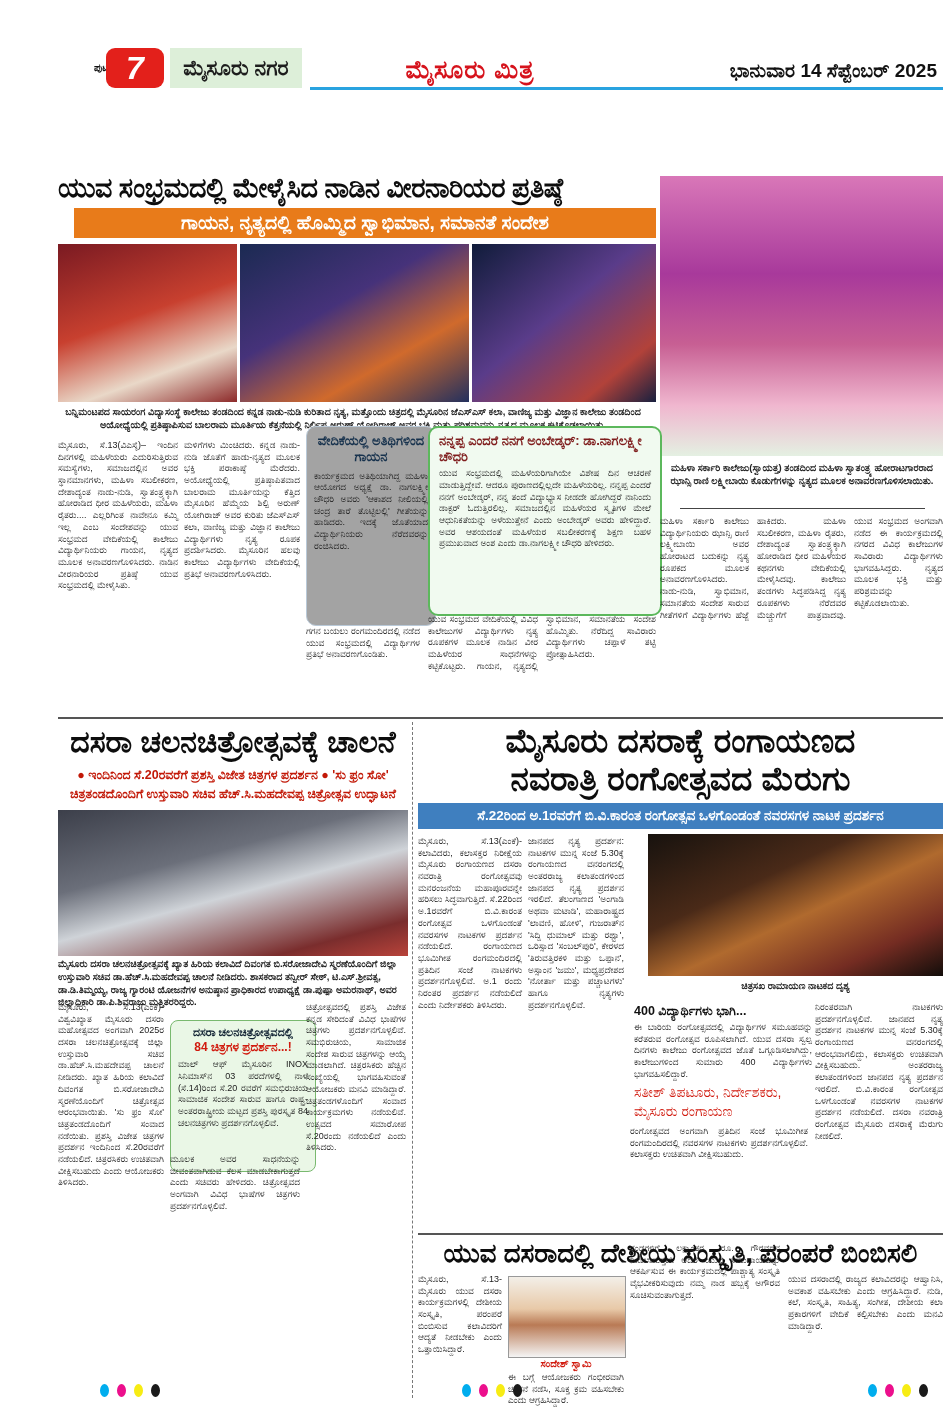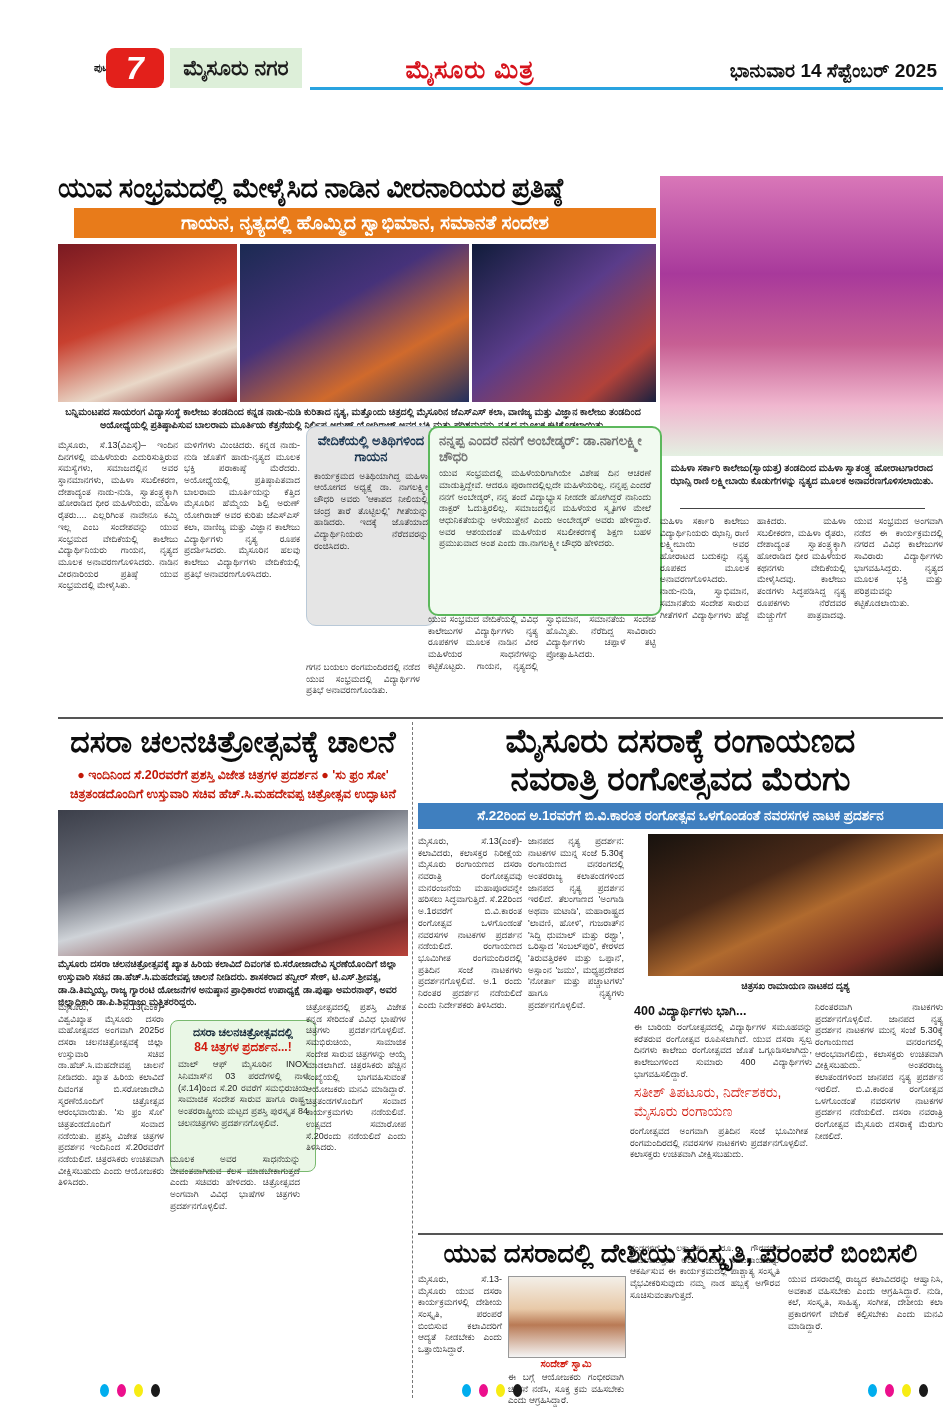--- a/index.html
+++ b/index.html
@@ -22,24 +22,24 @@
   #banner{background:linear-gradient(180deg,#f6c078,#fbdCA6 45%,#f2a95d);}
   .lace{background:repeating-linear-gradient(90deg,#7c150d 0 6px,#b0412a 6px 9px,#7c150d 9px 12px);}
   #banner-title{font-size:40px;font-weight:800;color:#1e3ea8;white-space:nowrap;
     text-shadow:-2px 0 #fff,2px 0 #fff,0 -2px #fff,0 2px #fff,-2px -2px #fff,2px 2px #fff,-2px 2px #fff,2px -2px #fff;}
   .ph{background:#888;}
   
   .headline{font-weight:800;color:#0d0d0d;line-height:1.08;}
   #lead-headline{font-size:27px;letter-spacing:-.5px;}
   #lead-subhead{background:#e87b1a;color:#fff;font-size:19px;font-weight:800;display:flex;align-items:center;justify-content:center;}
   .boxed{border-radius:10px;}
-  #box-stage{background:#e5e5e5;border:1px solid #b9c9d8;padding:6px 7px;}
+  #box-stage{background:#a3a3a3;border:1px solid #b9c9d8;padding:6px 7px;}
   #box-stage .bt{font-size:13px;font-weight:800;text-align:center;line-height:1.25;color:#17324d;}
   #box-quote{background:#f1faf0;border:2px solid #5cb85c;padding:5px 9px;}
-  #box-quote .bt{font-size:13px;font-weight:800;color:#737373;line-height:1.2;}
+  #box-quote .bt{font-size:13px;font-weight:800;color:#7f1d1d;line-height:1.2;}
   .rule-h{background:#444;height:1px;}
   .rule-h2{background:#555;height:2px;}
   .vrule{border-left:1px dashed #777;}
   #film-headline{font-size:30px;}
   .bullets{color:#c21807;font-size:12.5px;font-weight:800;line-height:1.5;}
   #rang-headline{font-size:33px;line-height:1.15;}
   #rang-strip{background:#3f7fbf;color:#fff;font-size:13.5px;font-weight:800;display:flex;align-items:center;justify-content:center;}
   #film-box{background:#eaf7e6;border:1px solid #79b96f;border-radius:8px;padding:5px 7px;}
   #film-box .t1{font-size:11px;font-weight:800;text-align:center;color:#123;line-height:1.25;}
   #film-box .t2{font-size:12px;font-weight:800;text-align:center;color:#d11a0e;line-height:1.3;}
@@ -79,21 +79,21 @@
 
   <div class="abs cap center" style="left:54px;top:406px;width:598px;">ಬನ್ನಿಮಂಟಪದ ಸಾಯರಂಗ ವಿದ್ಯಾಸಂಸ್ಥೆ ಕಾಲೇಜು ತಂಡದಿಂದ ಕನ್ನಡ ನಾಡು-ನುಡಿ ಕುರಿತಾದ ನೃತ್ಯ, ಮತ್ತೊಂದು ಚಿತ್ರದಲ್ಲಿ ಮೈಸೂರಿನ ಜೆಎಸ್ಎಸ್ ಕಲಾ, ವಾಣಿಜ್ಯ ಮತ್ತು ವಿಜ್ಞಾನ ಕಾಲೇಜು ತಂಡದಿಂದ ಅಯೋಧ್ಯೆಯಲ್ಲಿ ಪ್ರತಿಷ್ಠಾಪಿಸುವ ಬಾಲರಾಮ ಮೂರ್ತಿಯ ಕೆತ್ತನೆಯಲ್ಲಿ ನಿರ್ಲಿಪ್ತ ಅರುಣ್ ಯೋಗಿರಾಜ್ ಅವರ ಭಕ್ತಿ ಮತ್ತು ಪರಿಶ್ರಮವನ್ನು ನೃತ್ಯದ ಮೂಲಕ ಕಟ್ಟಿಕೊಡಲಾಯಿತು.</div>
 
   <div class="abs body-txt" style="left:58px;top:440px;width:120px;height:276px;">ಮೈಸೂರು, ಸೆ.13(ವಿಎಸ್ಕೆ)– ಇಂದಿನ ದಿನಗಳಲ್ಲಿ ಮಹಿಳೆಯರು ಎದುರಿಸುತ್ತಿರುವ ಸಮಸ್ಯೆಗಳು, ಸಮಾಜದಲ್ಲಿನ ಅವರ ಸ್ಥಾನಮಾನಗಳು, ಮಹಿಳಾ ಸಬಲೀಕರಣ, ದೇಶಾದ್ಯಂತ ನಾಡು-ನುಡಿ, ಸ್ವಾತಂತ್ರ್ಯಕ್ಕಾಗಿ ಹೋರಾಡಿದ ಧೀರ ಮಹಿಳೆಯರು, ಮಹಿಳಾ ರೈತರು.... ಎಲ್ಲರಿಗಿಂತ ನಾವೇನೂ ಕಮ್ಮಿ ಇಲ್ಲ ಎಂಬ ಸಂದೇಶವನ್ನು ಯುವ ಸಂಭ್ರಮದ ವೇದಿಕೆಯಲ್ಲಿ ಕಾಲೇಜು ವಿದ್ಯಾರ್ಥಿನಿಯರು ಗಾಯನ, ನೃತ್ಯದ ಮೂಲಕ ಅನಾವರಣಗೊಳಿಸಿದರು. ನಾಡಿನ ವೀರನಾರಿಯರ ಪ್ರತಿಷ್ಠೆ ಯುವ ಸಂಭ್ರಮದಲ್ಲಿ ಮೇಳೈಸಿತು.</div>
   <div class="abs body-txt" style="left:184px;top:440px;width:116px;height:276px;">ಮಳಿಗೆಗಳು ಮಿಂಚಿದರು. ಕನ್ನಡ ನಾಡು-ನುಡಿ ಜೊತೆಗೆ ಹಾಡು-ನೃತ್ಯದ ಮೂಲಕ ಭಕ್ತಿ ಪರಾಕಾಷ್ಠೆ ಮೆರೆದರು. ಅಯೋಧ್ಯೆಯಲ್ಲಿ ಪ್ರತಿಷ್ಠಾಪಿತವಾದ ಬಾಲರಾಮ ಮೂರ್ತಿಯನ್ನು ಕೆತ್ತಿದ ಮೈಸೂರಿನ ಹೆಮ್ಮೆಯ ಶಿಲ್ಪಿ ಅರುಣ್ ಯೋಗಿರಾಜ್ ಅವರ ಕುರಿತು ಜೆಎಸ್ಎಸ್ ಕಲಾ, ವಾಣಿಜ್ಯ ಮತ್ತು ವಿಜ್ಞಾನ ಕಾಲೇಜು ವಿದ್ಯಾರ್ಥಿಗಳು ನೃತ್ಯ ರೂಪಕ ಪ್ರದರ್ಶಿಸಿದರು. ಮೈಸೂರಿನ ಹಲವು ಕಾಲೇಜು ವಿದ್ಯಾರ್ಥಿಗಳು ವೇದಿಕೆಯಲ್ಲಿ ಪ್ರತಿಭೆ ಅನಾವರಣಗೊಳಿಸಿದರು.</div>
 
   <div class="abs boxed" id="box-stage" style="left:306px;top:426px;width:114px;height:186px;">
     <div class="bt">ವೇದಿಕೆಯಲ್ಲಿ ಅತಿಥಿಗಳಿಂದ ಗಾಯನ</div>
     <div class="body-txt" style="margin-top:5px;">ಕಾರ್ಯಕ್ರಮದ ಅತಿಥಿಯಾಗಿದ್ದ ಮಹಿಳಾ ಆಯೋಗದ ಅಧ್ಯಕ್ಷೆ ಡಾ. ನಾಗಲಕ್ಷ್ಮೀ ಚೌಧರಿ ಅವರು 'ಆಕಾಶದ ನೀಲಿಯಲ್ಲಿ ಚಂದ್ರ ತಾರೆ ತೊಟ್ಟಿಲಲ್ಲಿ' ಗೀತೆಯನ್ನು ಹಾಡಿದರು. ಇದಕ್ಕೆ ಜೊತೆಯಾದ ವಿದ್ಯಾರ್ಥಿನಿಯರು ನೆರೆದವರನ್ನು ರಂಜಿಸಿದರು.</div>
   </div>
-  <div class="abs body-txt" style="left:306px;top:626px;width:114px;height:88px;margin-top:36px;">ಗಗನ ಬಯಲು ರಂಗಮಂದಿರದಲ್ಲಿ ನಡೆದ ಯುವ ಸಂಭ್ರಮದಲ್ಲಿ ವಿದ್ಯಾರ್ಥಿಗಳ ಪ್ರತಿಭೆ ಅನಾವರಣಗೊಂಡಿತು.</div>
+  <div class="abs body-txt" style="left:306px;top:626px;width:114px;height:88px;">ಗಗನ ಬಯಲು ರಂಗಮಂದಿರದಲ್ಲಿ ನಡೆದ ಯುವ ಸಂಭ್ರಮದಲ್ಲಿ ವಿದ್ಯಾರ್ಥಿಗಳ ಪ್ರತಿಭೆ ಅನಾವರಣಗೊಂಡಿತು.</div>
 
   <div class="abs boxed" id="box-quote" style="left:428px;top:426px;width:212px;height:176px;">
     <div class="bt">ನನ್ನಪ್ಪ ಎಂದರೆ ನನಗೆ ಅಂಬೇಡ್ಕರ್: ಡಾ.ನಾಗಲಕ್ಷ್ಮೀ ಚೌಧರಿ</div>
     <div class="body-txt" style="margin-top:4px;">ಯುವ ಸಂಭ್ರಮದಲ್ಲಿ ಮಹಿಳೆಯರಿಗಾಗಿಯೇ ವಿಶೇಷ ದಿನ ಆಚರಣೆ ಮಾಡುತ್ತಿದ್ದೇವೆ. ಆದರೂ ಪುರಾಣದಲ್ಲಿಲ್ಲದೇ ಮಹಿಳೆಯರಿಲ್ಲ. ನನ್ನಪ್ಪ ಎಂದರೆ ನನಗೆ ಅಂಬೇಡ್ಕರ್, ನನ್ನ ತಂದೆ ವಿದ್ಯಾಭ್ಯಾಸ ನೀಡದೇ ಹೋಗಿದ್ದರೆ ನಾನಿಂದು ಡಾಕ್ಟರ್ ಓದುತ್ತಿರಲಿಲ್ಲ. ಸಮಾಜದಲ್ಲಿನ ಮಹಿಳೆಯರ ಸ್ಮೃತಿಗಳ ಮೇಲೆ ಆಧುನಿಕತೆಯನ್ನು ಅಳೆಯುತ್ತೇನೆ ಎಂದು ಅಂಬೇಡ್ಕರ್ ಅವರು ಹೇಳಿದ್ದಾರೆ. ಅವರ ಆಶಯದಂತೆ ಮಹಿಳೆಯರ ಸಬಲೀಕರಣಕ್ಕೆ ಶಿಕ್ಷಣ ಬಹಳ ಪ್ರಮುಖವಾದ ಅಂಶ ಎಂದು ಡಾ.ನಾಗಲಕ್ಷ್ಮೀ ಚೌಧರಿ ಹೇಳಿದರು.</div>
   </div>
   <div class="abs body-txt" style="left:428px;top:614px;width:228px;height:100px;column-count:2;column-gap:8px;">ಯುವ ಸಂಭ್ರಮದ ವೇದಿಕೆಯಲ್ಲಿ ವಿವಿಧ ಕಾಲೇಜುಗಳ ವಿದ್ಯಾರ್ಥಿಗಳು ನೃತ್ಯ ರೂಪಕಗಳ ಮೂಲಕ ನಾಡಿನ ವೀರ ಮಹಿಳೆಯರ ಸಾಧನೆಗಳನ್ನು ಕಟ್ಟಿಕೊಟ್ಟರು. ಗಾಯನ, ನೃತ್ಯದಲ್ಲಿ ಸ್ವಾಭಿಮಾನ, ಸಮಾನತೆಯ ಸಂದೇಶ ಹೊಮ್ಮಿತು. ನೆರೆದಿದ್ದ ಸಾವಿರಾರು ವಿದ್ಯಾರ್ಥಿಗಳು ಚಪ್ಪಾಳೆ ತಟ್ಟಿ ಪ್ರೋತ್ಸಾಹಿಸಿದರು.</div>
 
   <div class="abs cap center" style="left:662px;top:462px;width:280px;">ಮಹಿಳಾ ಸರ್ಕಾರಿ ಕಾಲೇಜು(ಸ್ವಾಯತ್ತ) ತಂಡದಿಂದ ಮಹಿಳಾ ಸ್ವಾತಂತ್ರ್ಯ ಹೋರಾಟಗಾರರಾದ ಝಾನ್ಸಿ ರಾಣಿ ಲಕ್ಷ್ಮೀಬಾಯಿ ಕೊಡುಗೆಗಳನ್ನು ನೃತ್ಯದ ಮೂಲಕ ಅನಾವರಣಗೊಳಿಸಲಾಯಿತು.</div>
   <div class="abs rule-h" style="left:680px;top:508px;width:245px;"></div>
   <div class="abs body-txt" style="left:660px;top:516px;width:283px;height:198px;column-count:3;column-gap:8px;">ಮಹಿಳಾ ಸರ್ಕಾರಿ ಕಾಲೇಜು ವಿದ್ಯಾರ್ಥಿನಿಯರು ಝಾನ್ಸಿ ರಾಣಿ ಲಕ್ಷ್ಮೀಬಾಯಿ ಅವರ ಹೋರಾಟದ ಬದುಕನ್ನು ನೃತ್ಯ ರೂಪಕದ ಮೂಲಕ ಅನಾವರಣಗೊಳಿಸಿದರು. ನಾಡು-ನುಡಿ, ಸ್ವಾಭಿಮಾನ, ಸಮಾನತೆಯ ಸಂದೇಶ ಸಾರುವ ಗೀತೆಗಳಿಗೆ ವಿದ್ಯಾರ್ಥಿಗಳು ಹೆಜ್ಜೆ ಹಾಕಿದರು. ಮಹಿಳಾ ಸಬಲೀಕರಣ, ಮಹಿಳಾ ರೈತರು, ದೇಶಾದ್ಯಂತ ಸ್ವಾತಂತ್ರ್ಯಕ್ಕಾಗಿ ಹೋರಾಡಿದ ಧೀರ ಮಹಿಳೆಯರ ಕಥನಗಳು ವೇದಿಕೆಯಲ್ಲಿ ಮೇಳೈಸಿದವು. ಕಾಲೇಜು ತಂಡಗಳು ಸಿದ್ಧಪಡಿಸಿದ್ದ ನೃತ್ಯ ರೂಪಕಗಳು ನೆರೆದವರ ಮೆಚ್ಚುಗೆಗೆ ಪಾತ್ರವಾದವು. ಯುವ ಸಂಭ್ರಮದ ಅಂಗವಾಗಿ ನಡೆದ ಈ ಕಾರ್ಯಕ್ರಮದಲ್ಲಿ ನಗರದ ವಿವಿಧ ಕಾಲೇಜುಗಳ ಸಾವಿರಾರು ವಿದ್ಯಾರ್ಥಿಗಳು ಭಾಗವಹಿಸಿದ್ದರು. ನೃತ್ಯದ ಮೂಲಕ ಭಕ್ತಿ ಮತ್ತು ಪರಿಶ್ರಮವನ್ನು ಕಟ್ಟಿಕೊಡಲಾಯಿತು.</div>

